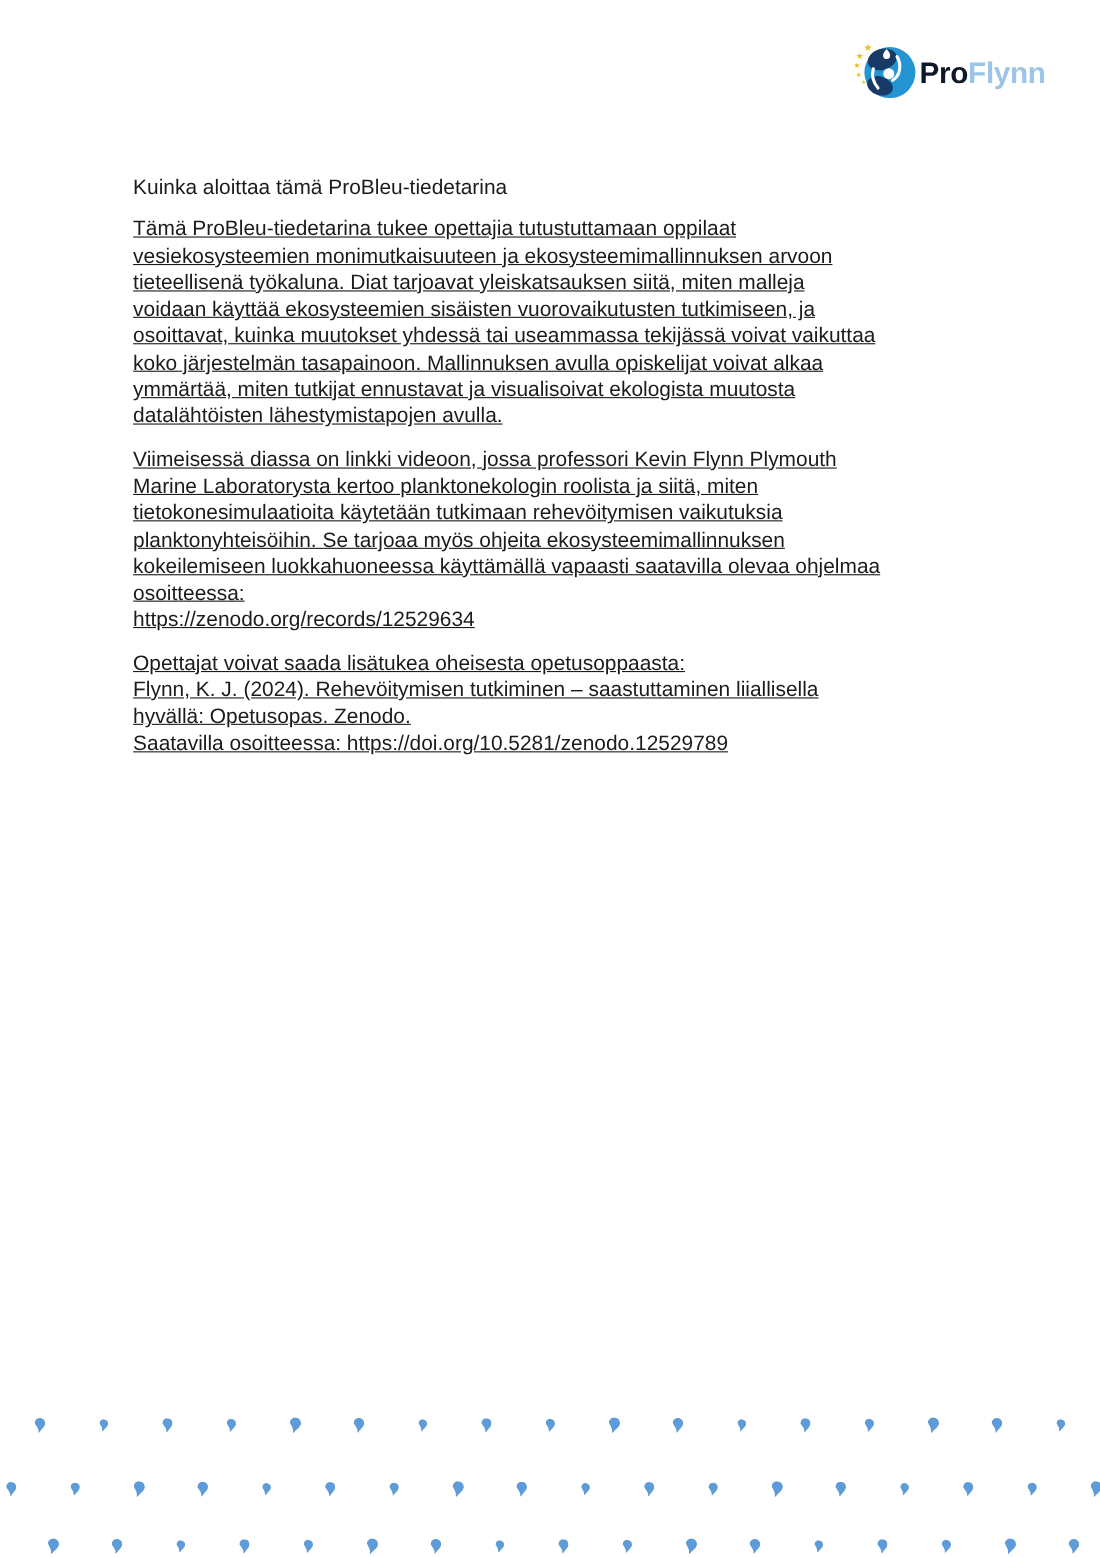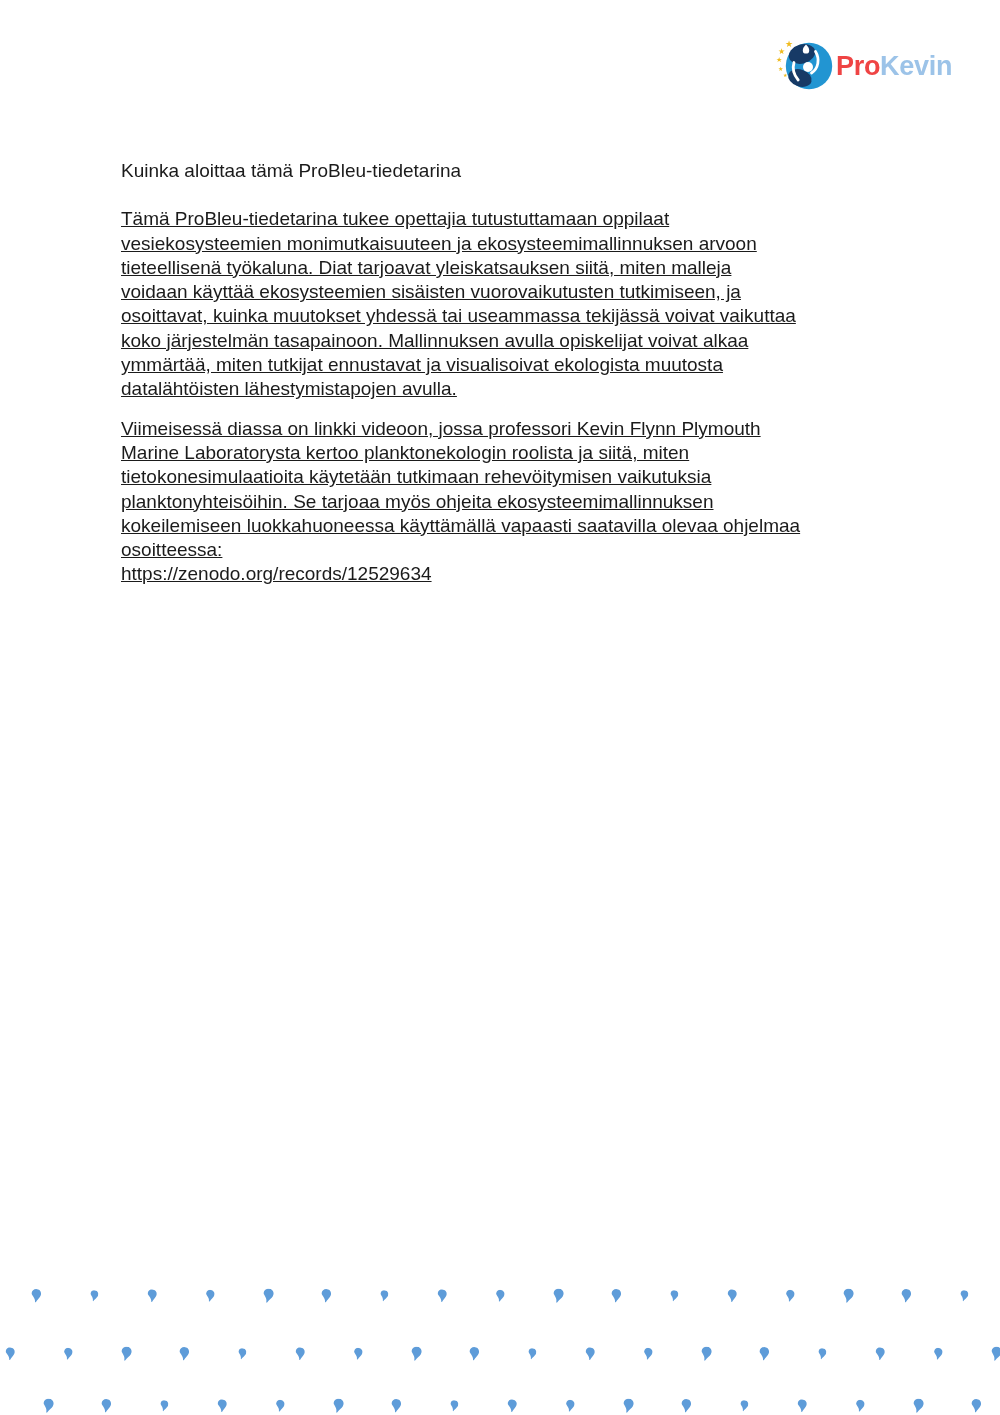--- a/index.html
+++ b/index.html
@@ -39,38 +39,38 @@
     line-height: 1;
     font-family: "DejaVu Sans", sans-serif;
   }
   .logo-text {
     font-weight: bold;
     font-size: 27px;
     letter-spacing: -0.3px;
     white-space: nowrap;
     margin-left: 2px;
   }
-  .logo-text .pro  { color: #ef4444; text-align: center; }
+  .logo-text .pro  { color: #0f172a; text-align: center; }
   .logo-text .bleu { color: #9cc3e8; }
 
   
   .content {
     position: absolute;
     left: 121px;
     top: 159px;
     width: 800px;
     color: #1b1b1b;
     font-size: 19px;
     line-height: 24.3px;
   }
   .content h1 {
     font-size: 19px;
     font-weight: normal;
     line-height: 24.3px;
-    margin: 0 0 24px 0;
+    margin: 0 0 14px 0;
     white-space: pre-line;
   }
   .content p {
     margin: 0 0 15px 0;
     white-space: pre-line;
     text-decoration: underline;
   }
 
   
   .droplet-field {
@@ -97,41 +97,45 @@
         <circle cx="24" cy="24" r="23.2" fill="#2295d2"></circle>
         <ellipse cx="17" cy="12" rx="13.5" ry="9.5" fill="#173a66" transform="rotate(-16 17 12)"></ellipse>
         <ellipse cx="15" cy="36" rx="12" ry="8.5" fill="#173a66" transform="rotate(18 15 36)"></ellipse>
         <path d="M30.5 9.5 C35 17 33.5 26.5 26.5 31" stroke="#ffffff" stroke-width="2.8" fill="none" stroke-linecap="round"></path>
         <path d="M9 20.5 C7.2 26.5 8.8 32.8 13.2 38" stroke="#ffffff" stroke-width="2.8" fill="none" stroke-linecap="round"></path>
         <circle cx="23" cy="25" r="5" fill="#ffffff"></circle>
         <path d="M21 2.5 C22.9 4.6 24.2 6.1 24.2 8.4 A3.2 3.2 0 0 1 17.8 8.4 C17.8 6.1 19.1 4.6 21 2.5 Z" fill="#ffffff"></path>
       </svg>
     </div>
     <div class="logo-text">
-      <span class="pro">Pro</span><span class="bleu">Kevin</span>
+      <span class="pro">Pro</span><span class="bleu">Flynn</span>
     </div>
   </div>
 
   <div class="content">
     <h1>Kuinka aloittaa tämä ProBleu-tiedetarina</h1>
     <p>Tämä ProBleu-tiedetarina tukee opettajia tutustuttamaan oppilaat
 vesiekosysteemien monimutkaisuuteen ja ekosysteemimallinnuksen arvoon
 tieteellisenä työkaluna. Diat tarjoavat yleiskatsauksen siitä, miten malleja
 voidaan käyttää ekosysteemien sisäisten vuorovaikutusten tutkimiseen, ja
 osoittavat, kuinka muutokset yhdessä tai useammassa tekijässä voivat vaikuttaa
 koko järjestelmän tasapainoon. Mallinnuksen avulla opiskelijat voivat alkaa
 ymmärtää, miten tutkijat ennustavat ja visualisoivat ekologista muutosta
 datalähtöisten lähestymistapojen avulla.</p>
     <p>Viimeisessä diassa on linkki videoon, jossa professori Kevin Flynn Plymouth
 Marine Laboratorysta kertoo planktonekologin roolista ja siitä, miten
 tietokonesimulaatioita käytetään tutkimaan rehevöitymisen vaikutuksia
 planktonyhteisöihin. Se tarjoaa myös ohjeita ekosysteemimallinnuksen
 kokeilemiseen luokkahuoneessa käyttämällä vapaasti saatavilla olevaa ohjelmaa
 osoitteessa:
 https://zenodo.org/records/12529634</p>
+    <p>Opettajat voivat saada lisätukea oheisesta opetusoppaasta:
+Flynn, K. J. (2024). Rehevöitymisen tutkiminen – saastuttaminen liiallisella
+hyvällä: Opetusopas. Zenodo.
+Saatavilla osoitteessa: https://doi.org/10.5281/zenodo.12529789</p>
   </div>
 
   <div class="droplet-field" id="droplet-field">
       <svg width="10" height="14" viewBox="0 0 10 14" class="droplet" style="left: 31px; top: 1289px; transform: rotate(7deg) scale(1);">
         <path d="M5 0 C7.7 0 9.8 2.1 9.8 4.7 C9.8 6.9 8.2 8.7 6.7 11 C6 12.1 5.6 13.4 5.1 13.4 C4.6 13.4 4.7 12.2 4.4 11.1 C3.8 9.1 2.3 7.9 1.3 6.6 C0.6 5.8 0.2 5.3 0.2 4.6 C0.2 2.1 2.3 0 5 0 Z" fill="#5e9cd9"></path>
       </svg>
       <svg width="10" height="14" viewBox="0 0 10 14" class="droplet" style="left: 89px; top: 1289px; transform: rotate(11deg) scale(0.82);">
         <path d="M5 0 C7.7 0 9.8 2.1 9.8 4.7 C9.8 6.9 8.2 8.7 6.7 11 C6 12.1 5.6 13.4 5.1 13.4 C4.6 13.4 4.7 12.2 4.4 11.1 C3.8 9.1 2.3 7.9 1.3 6.6 C0.6 5.8 0.2 5.3 0.2 4.6 C0.2 2.1 2.3 0 5 0 Z" fill="#5e9cd9"></path>
       </svg>
       <svg width="10" height="14" viewBox="0 0 10 14" class="droplet" style="left: 147px; top: 1289px; transform: rotate(5deg) scale(0.95);">

